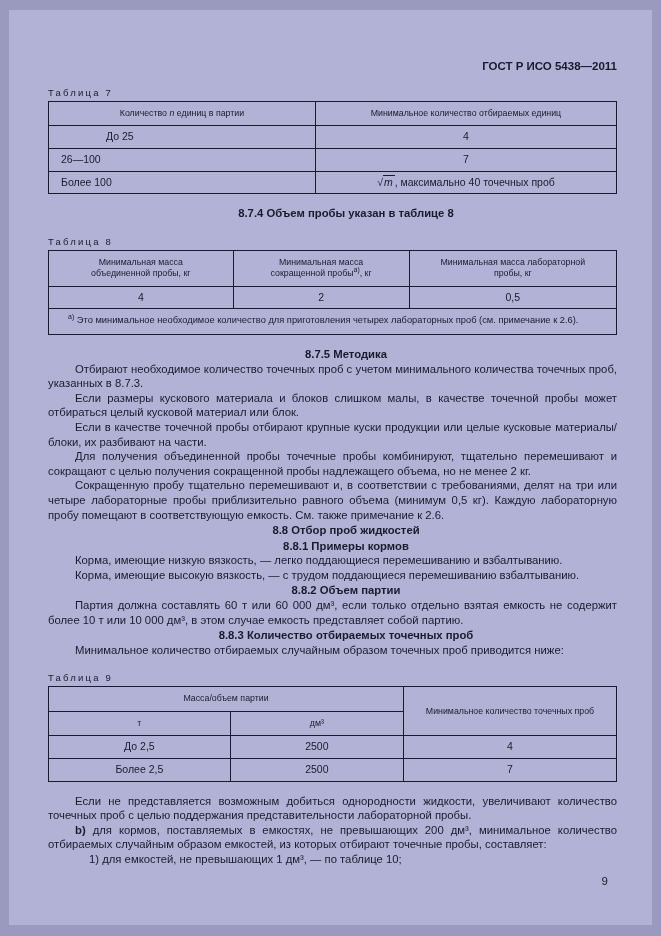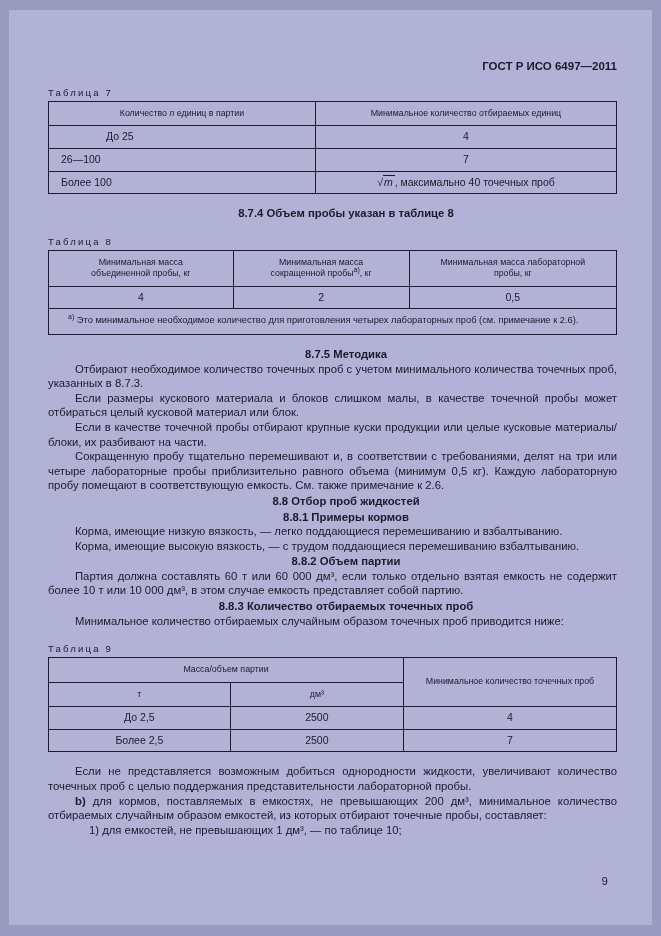--- a/index.html
+++ b/index.html
@@ -33,21 +33,21 @@
   .body-text p.item1 { text-indent:41px; }
   .page-number { position:absolute; right:44px; bottom:38px; font-size:11.5px; }
   i { font-style:italic; }
 </style>
 </head>
 <body>
 
 <div class="page">
 
   <div class="doc-header">
-    <span>ГОСТ Р ИСО 6497—2011</span>
+    <span>ГОСТ Р ИСО 5438—2011</span>
   </div>
 
   <div class="tcaption">Таблица 7</div>
   <table class="tbl">
     <colgroup>
         <col style="width:47%">
         <col style="width:53%">
       </colgroup>
     <thead>
       <tr>
@@ -103,20 +103,21 @@
         <td class="footnote" colspan="3"><sup>а)</sup><span> Это минимальное необходимое количество для приготовления четырех лабораторных проб (см. примечание к 2.6).</span></td>
       </tr>
     </tbody>
   </table>
 
   <div class="body-text">
     <p class="h">8.7.5 Методика</p>
     <p>Отбирают необходимое количество точечных проб с учетом минимального количества точечных проб, указанных в 8.7.3.</p>
     <p>Если размеры кускового материала и блоков слишком малы, в качестве точечной пробы может отбираться целый кусковой материал или блок.</p>
     <p>Если в качестве точечной пробы отбирают крупные куски продукции или целые кусковые материалы/блоки, их разбивают на части.</p>
+    <p>Для получения объединенной пробы точечные пробы комбинируют, тщательно перемешивают и сокращают с целью получения сокращенной пробы надлежащего объема, но не менее 2 кг.</p>
     <p>Сокращенную пробу тщательно перемешивают и, в соответствии с требованиями, делят на три или четыре лабораторные пробы приблизительно равного объема (минимум 0,5 кг). Каждую лабораторную пробу помещают в соответствующую емкость. См. также примечание к 2.6.</p>
     <p class="h">8.8 Отбор проб жидкостей</p>
     <p class="h">8.8.1 Примеры кормов</p>
     <p>Корма, имеющие низкую вязкость, — легко поддающиеся перемешиванию и взбалтыванию.</p>
     <p>Корма, имеющие высокую вязкость, — с трудом поддающиеся перемешиванию взбалтыванию.</p>
     <p class="h">8.8.2 Объем партии</p>
     <p>Партия должна составлять 60 т или 60 000 дм³, если только отдельно взятая емкость не содержит более 10 т или 10 000 дм³, в этом случае емкость представляет собой партию.</p>
     <p class="h">8.8.3 Количество отбираемых точечных проб</p>
     <p>Минимальное количество отбираемых случайным образом точечных проб приводится ниже:</p>
   </div>

